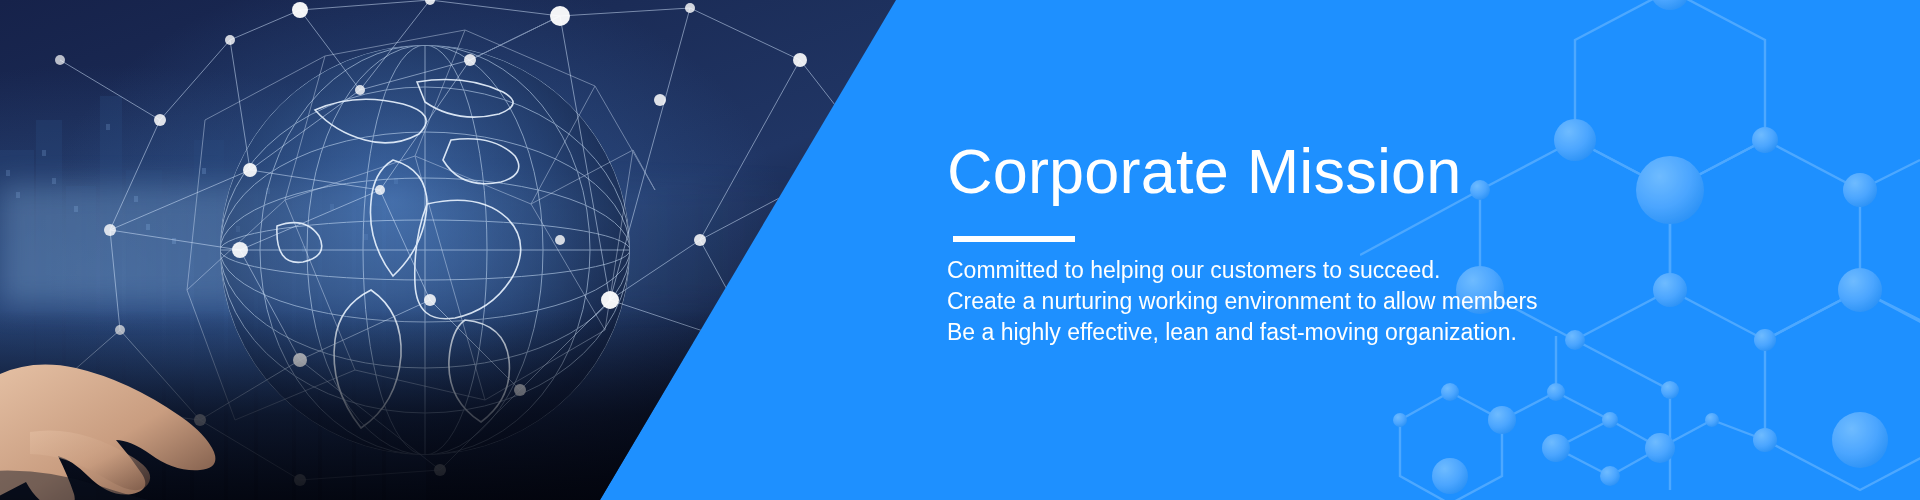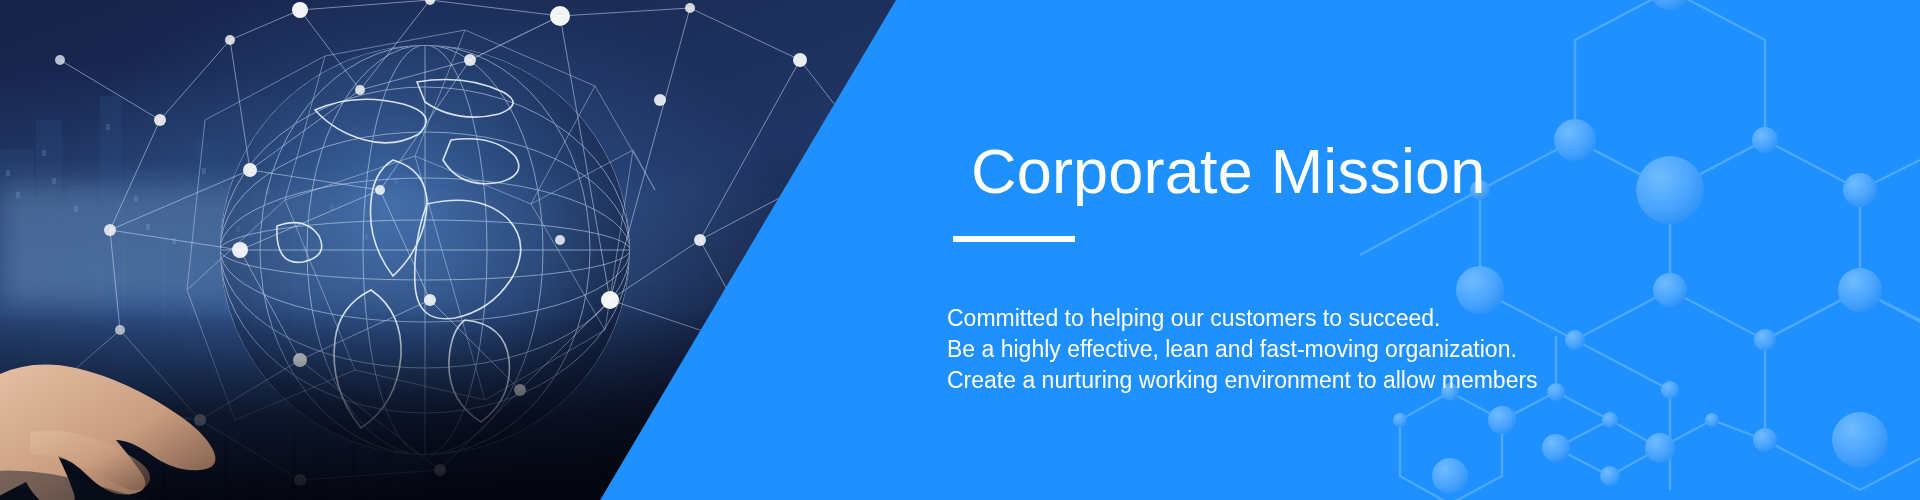--- a/index.html
+++ b/index.html
@@ -45,28 +45,28 @@
   .globe{position:absolute;left:165px;top:-10px;width:520px;height:520px;}
   .hand{position:absolute;left:0;bottom:-6px;width:360px;height:270px;}
 
   
   .content{
     position:absolute;left:947px;top:0;width:800px;height:500px;
   }
   .title{
     position:absolute;left:0;top:98px;
     font-size:63px;line-height:1;font-weight:400;color:#ffffff;
-    letter-spacing:.2px;white-space:nowrap;margin-left:24px;
+    letter-spacing:.2px;white-space:nowrap;
   }
   .rule{
     position:absolute;left:6px;top:236px;width:122px;height:6px;background:#ffffff;
   }
   .body-text{
     position:absolute;left:0;top:255px;width:730px;
-    font-size:23px;line-height:31px;color:#ffffff;font-weight:400;margin-top:48px;
+    font-size:23px;line-height:31px;color:#ffffff;font-weight:400;
   }
   .body-text .line{white-space:pre;}
 </style>
 </head>
 <body>
 
 <div id="banner">
 
   <svg class="molecules" viewBox="0 0 560 500">
     <defs>
@@ -277,18 +277,18 @@
         <path d="M-20 270 L-20 236 q60 -6 120 14 q60 20 94 20 L360 270 Z"></path>
       </g>
     </svg>
   </div>
 
   <div class="content">
     <h1 class="title">Corporate Mission</h1>
     <div class="rule"></div>
     <div class="body-text">
       <div class="line">Committed to helping our customers to succeed.</div>
+      <div class="line">Create a nurturing working environment to allow members</div>
       <div class="line">Be a highly effective, lean and fast-moving organization.</div>
-      <div class="line">Create a nurturing working environment to allow members</div>
     </div>
   </div>
 
 </div>
 
 </body></html>

